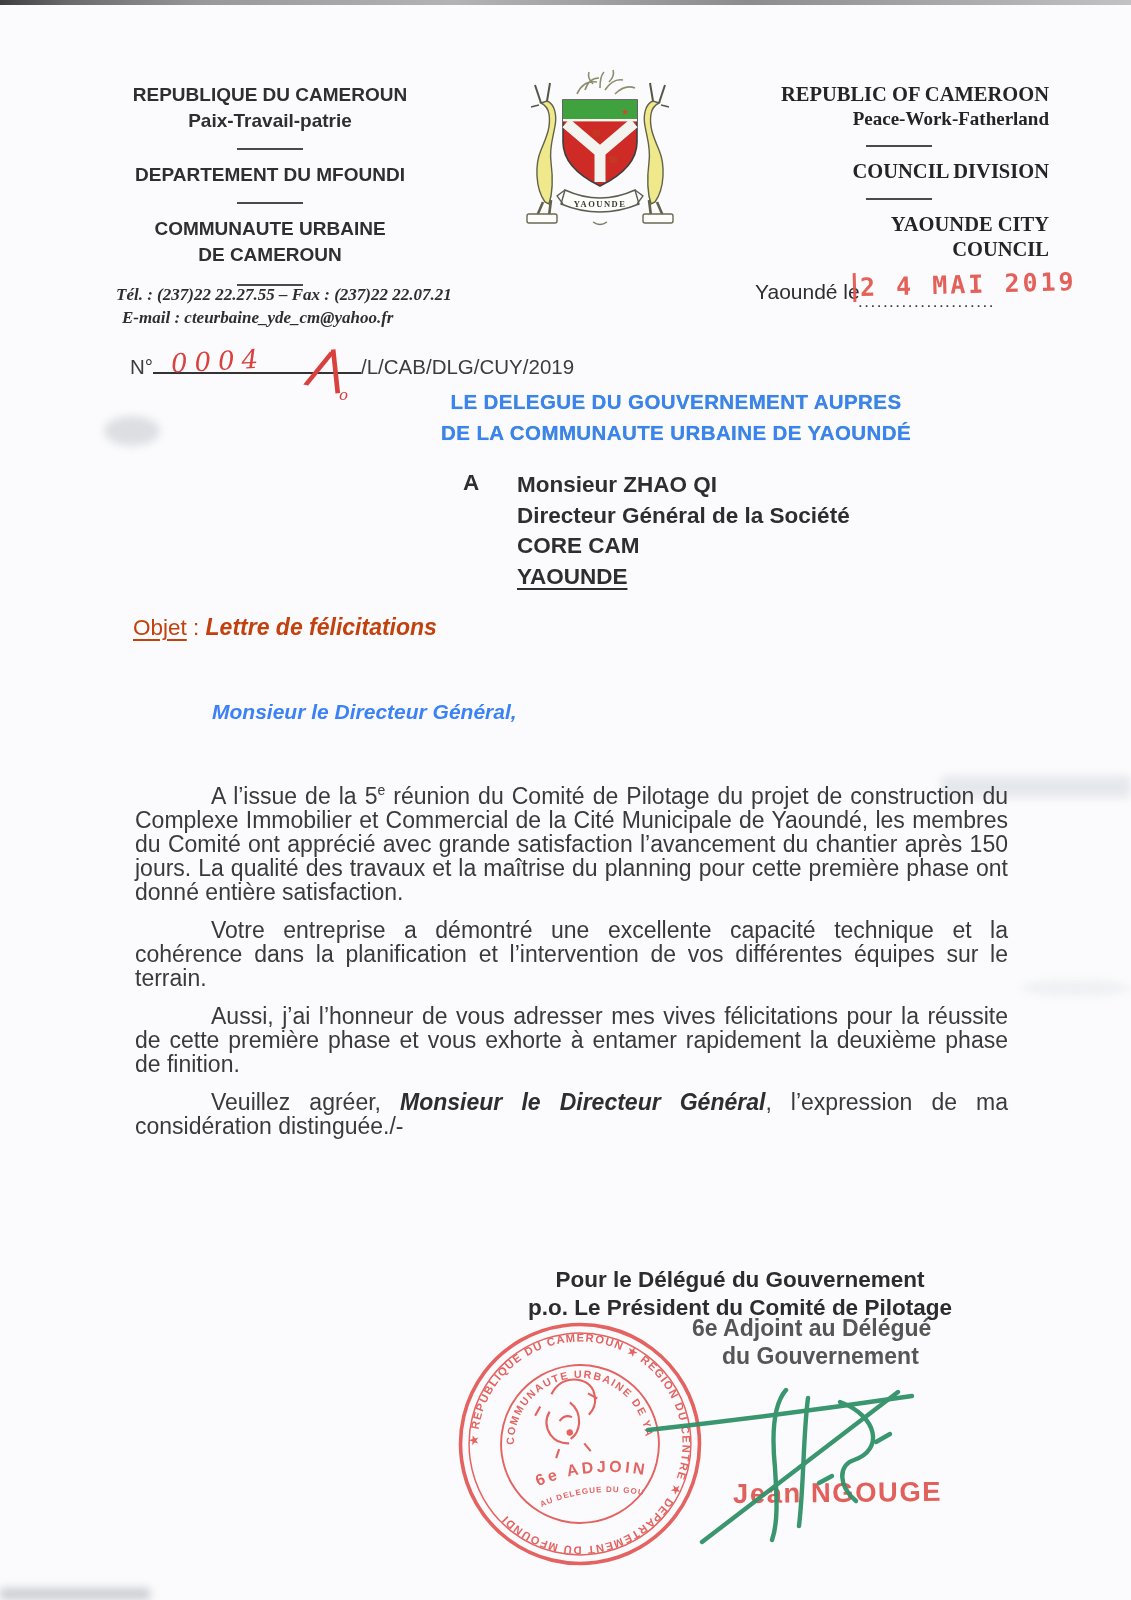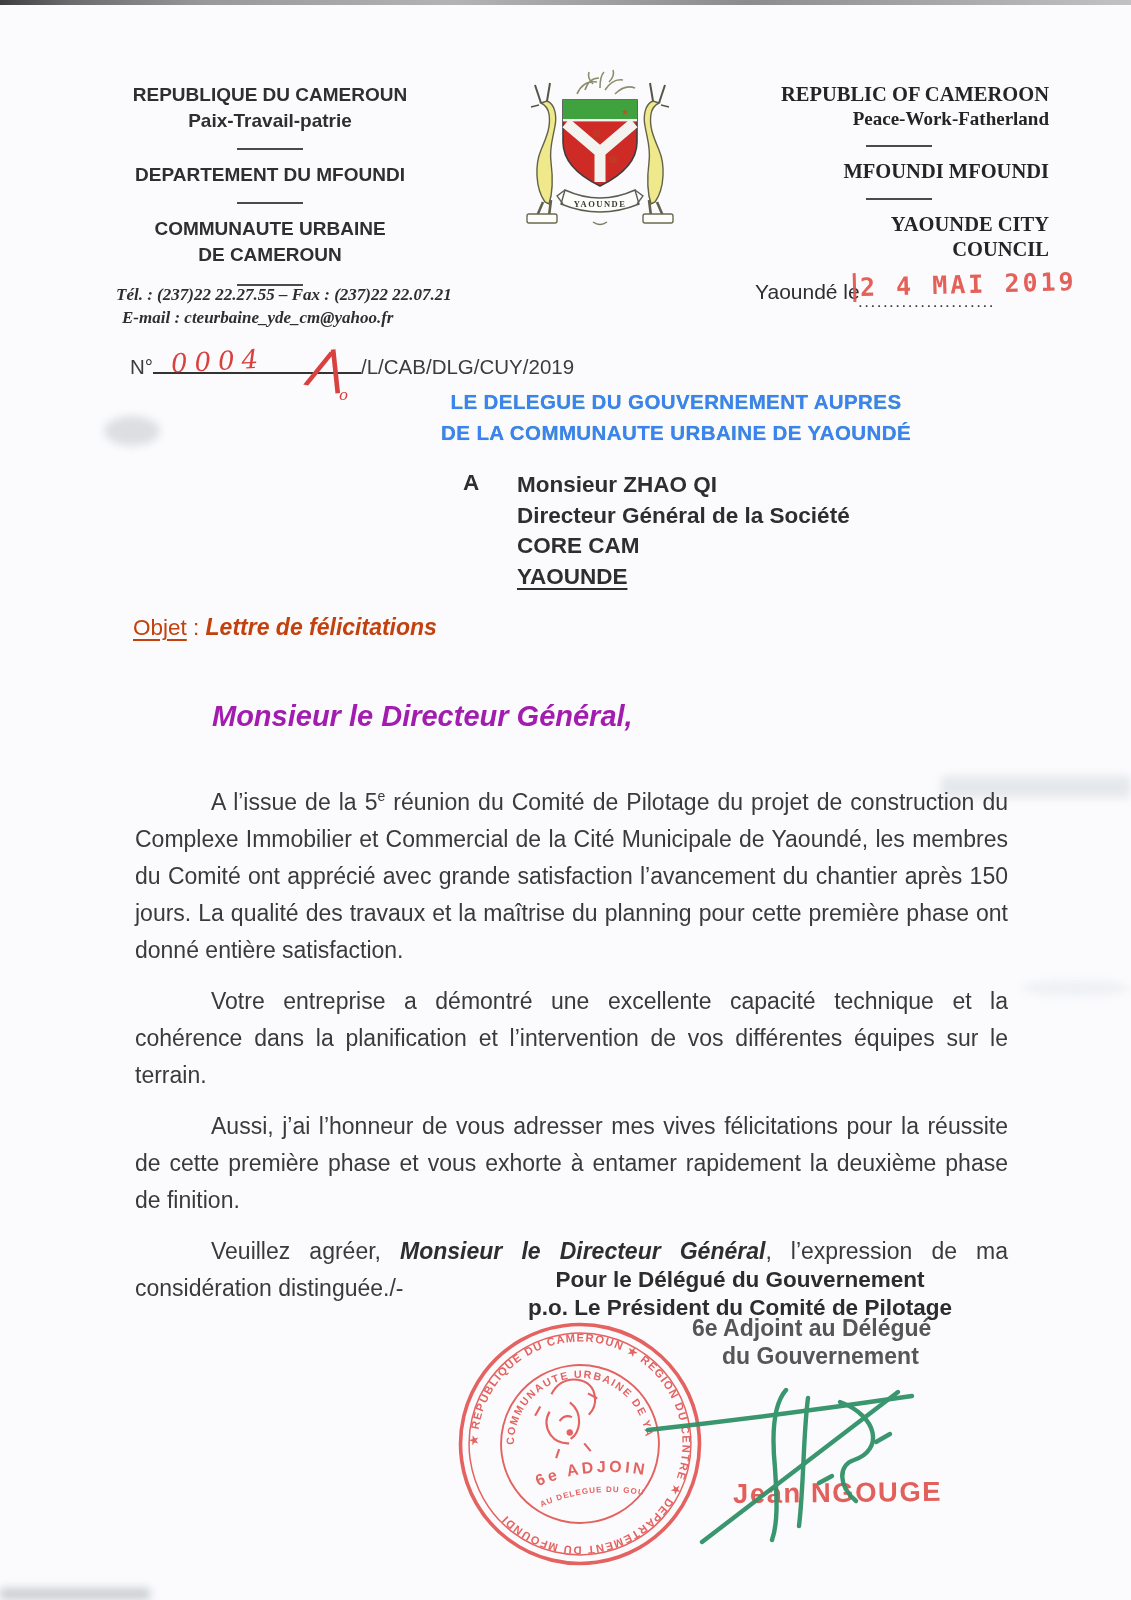--- a/index.html
+++ b/index.html
@@ -56,26 +56,26 @@
 
   
   .addr-a { position:absolute; left:463px; top:470px; font-weight:bold; font-size:22.5px; color:#2e2e30; }
   .addr { position:absolute; left:517px; top:470px; font-weight:bold; font-size:22.5px; line-height:30.5px; color:#2e2e30; }
   .addr .u { text-decoration:underline; text-decoration-thickness:2px; text-underline-offset:4px; }
 
   
   .subject { position:absolute; left:133px; top:614px; font-size:22.5px; color:#c2410c; }
   .subject .lbl { text-decoration:underline; text-decoration-thickness:1.5px; text-underline-offset:4px; }
   .subject .val { font-weight:bold; font-style:italic; font-size:23px; }
-  .salutation { position:absolute; left:212px; top:700px; font-weight:bold; font-style:italic; font-size:29px; color:#a21caf; }
+  .salutation { position:absolute; left:212px; top:700px; font-weight:bold; font-style:italic; font-size:21px; color:#3b82f6; }
 
   
   .body-text { position:absolute; left:135px; top:778px; width:873px; }
   .body-text p {
-    text-align:justify; text-indent:76px; font-size:23px; line-height:37px;
+    text-align:justify; text-indent:76px; font-size:23px; line-height:24px;
     color:#3a3a3c; margin-bottom:14px;
   }
   .body-text sup { font-size:14px; }
   .bi { font-weight:bold; font-style:italic; color:#2e2e30; }
 
   
   .sig-lines { position:absolute; left:505px; top:1266px; width:470px; text-align:center;
     font-weight:bold; font-size:22.5px; line-height:27.5px; color:#2c2c2e; z-index:4; }
   .stamp-role { position:absolute; color:#404040; font-weight:bold; font-size:23px; opacity:.88; z-index:3; }
   .stamp-role.r1 { left:692px; top:1315px; }
@@ -151,21 +151,21 @@
       <path d="M60,130 l-8,6 6,8 M130,130 l8,6 -6,8" fill="none" stroke="#5c5c50" stroke-width="1.3"></path>
       <text x="95" y="147" text-anchor="middle" font-size="8.5" letter-spacing="1.5" fill="#3a3a30" font-family="Liberation Serif, serif" font-weight="bold">YAOUNDE</text>
       <path d="M88,162 q7,5 14,0" fill="none" stroke="#7a7a64" stroke-width="1.4"></path>
     </g>
   </svg>
 
   <div class="lh-right">
     <div class="t1">REPUBLIC OF CAMEROON</div>
     <div class="t2">Peace-Work-Fatherland</div>
     <div class="sep"></div>
-    <div class="t1">MFOUNDI MFOUNDI</div>
+    <div class="t1">COUNCIL DIVISION</div>
     <div class="sep"></div>
     <div class="t1">YAOUNDE CITY</div>
     <div class="t1">COUNCIL</div>
   </div>
 
   <div class="dateline">Yaoundé le</div>
   <div class="datedots">......................</div>
   <div class="datestamp">2 4 MAI 2019</div>
 
   <div class="refline">

